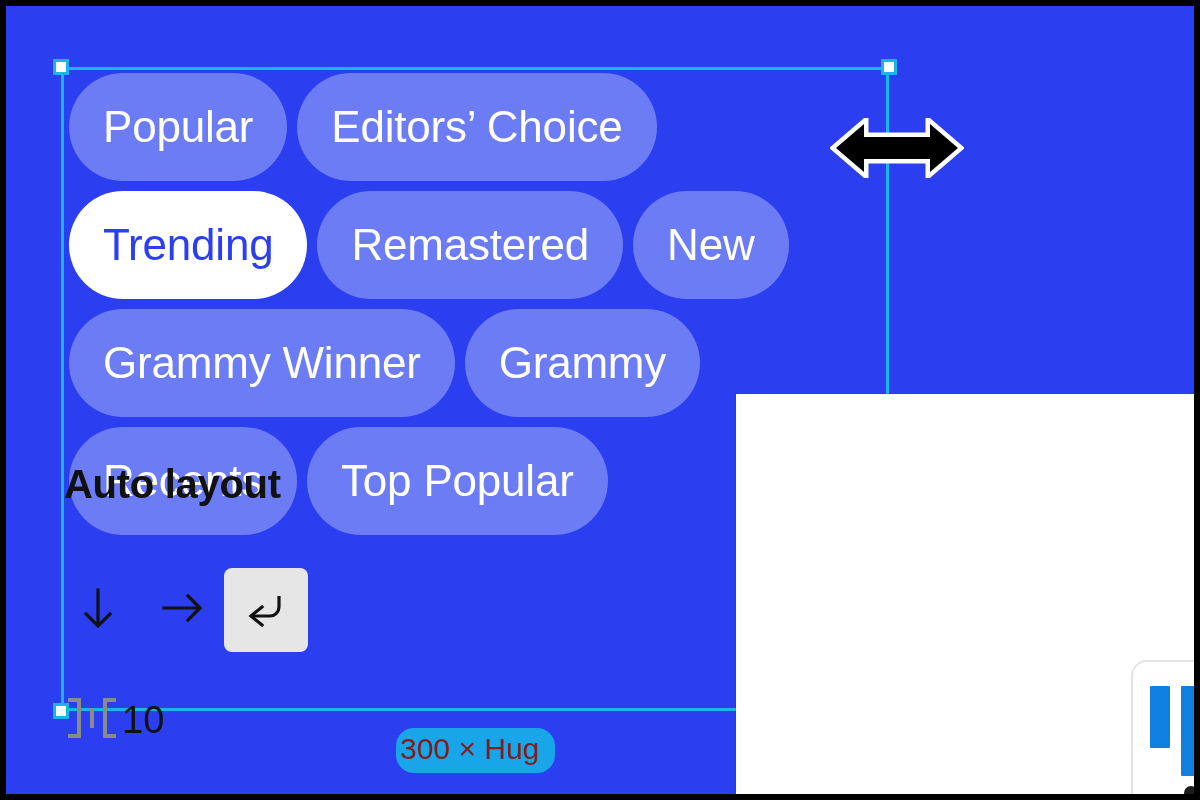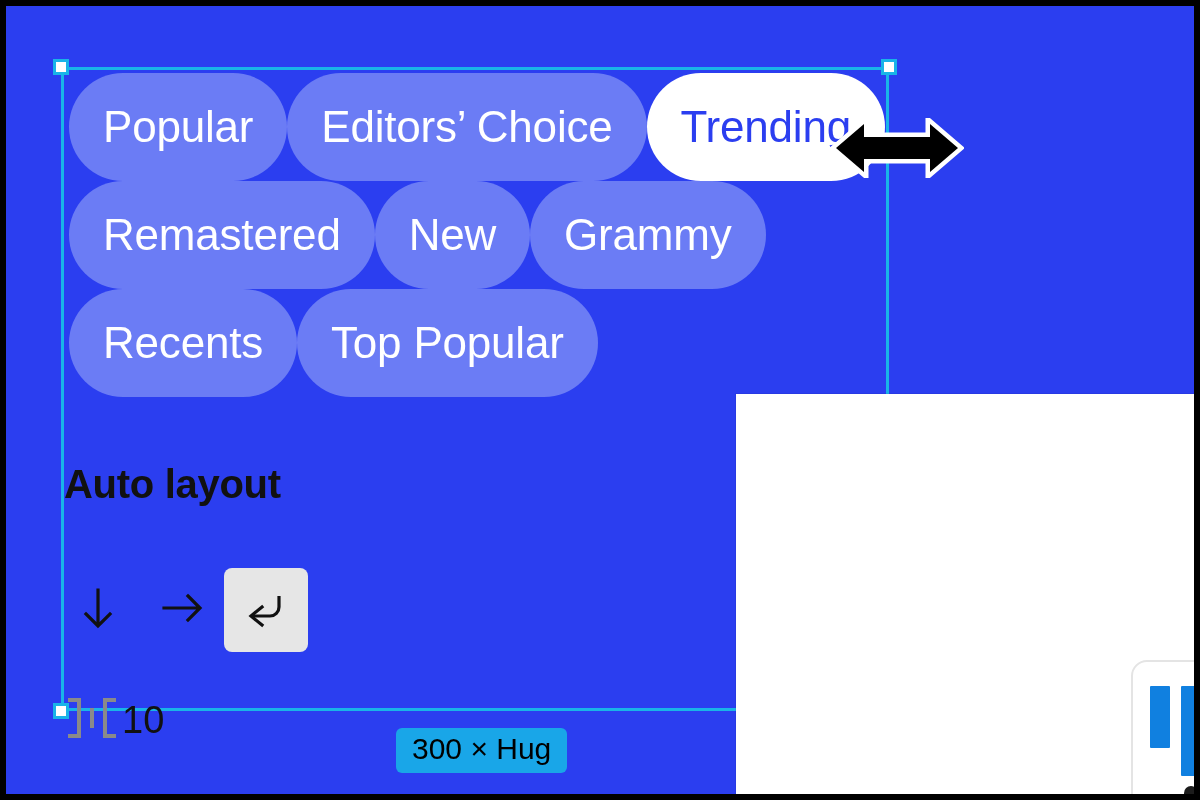--- a/index.html
+++ b/index.html
@@ -67,20 +67,21 @@
   .sel-handle.bl { left: -8px;  bottom: -8px; }
 
   
   #chips {
     position: absolute;
     left: 8px;
     top: 6px;
     width: 826px;
     display: flex;
     flex-wrap: wrap;
+    gap: 10px;
     align-content: flex-start;
   }
 
   .chip {
     background: #6b7cf5;
     color: #ffffff;
     border-radius: 999px;
     height: 108px;
     display: flex;
     align-items: center;
@@ -95,24 +96,24 @@
     background: #ffffff;
     color: #2b3ef0;
   }
 
   
   #size-badge {
     position: absolute;
     left: 390px;
     top: 722px;
     background: #19a6e8;
-    color: #000000;
+    color: #7f1d1d;
     font-size: 30px;
-    padding: 6px 16px 9px 16px;
-    border-radius: 6px;
+    padding: 6px 16px 9px 4px;
+    border-radius: 18px;
     line-height: 1;
     white-space: nowrap;
   }
 
   
   #resize-cursor {
     position: absolute;
     left: 824px;
     top: 112px;
     width: 134px;
@@ -231,20 +232,23 @@
             <span>Editors’ Choice</span>
           </div>
         <div class="chip selected">
             <span>Trending</span>
           </div>
         <div class="chip">
             <span>Remastered</span>
           </div>
         <div class="chip">
             <span>New</span>
+          </div>
+        <div class="chip">
+            <span>Grammy Winner</span>
           </div>
         <div class="chip">
             <span>Grammy</span>
           </div>
         <div class="chip">
             <span>Recents</span>
           </div>
         <div class="chip">
             <span>Top Popular</span>
           </div>

